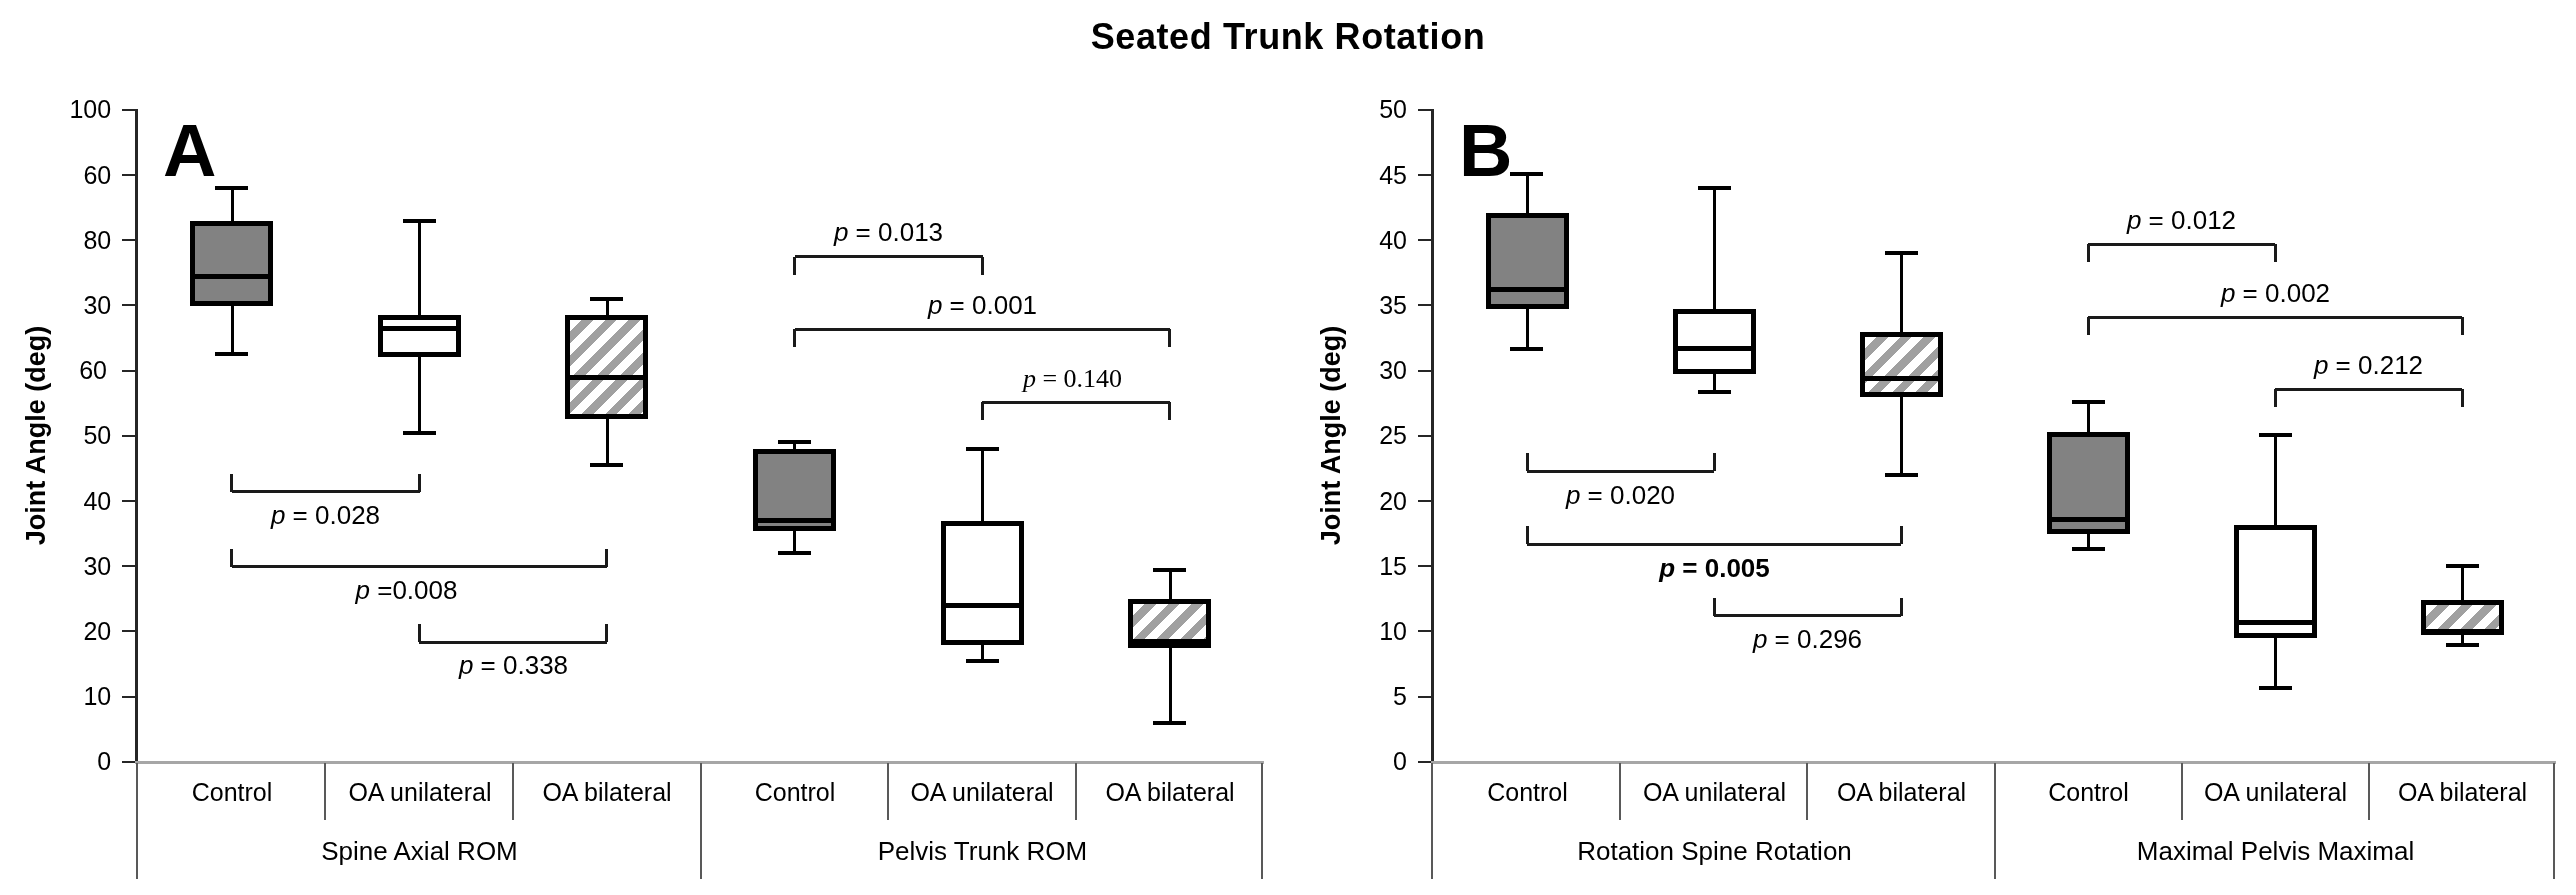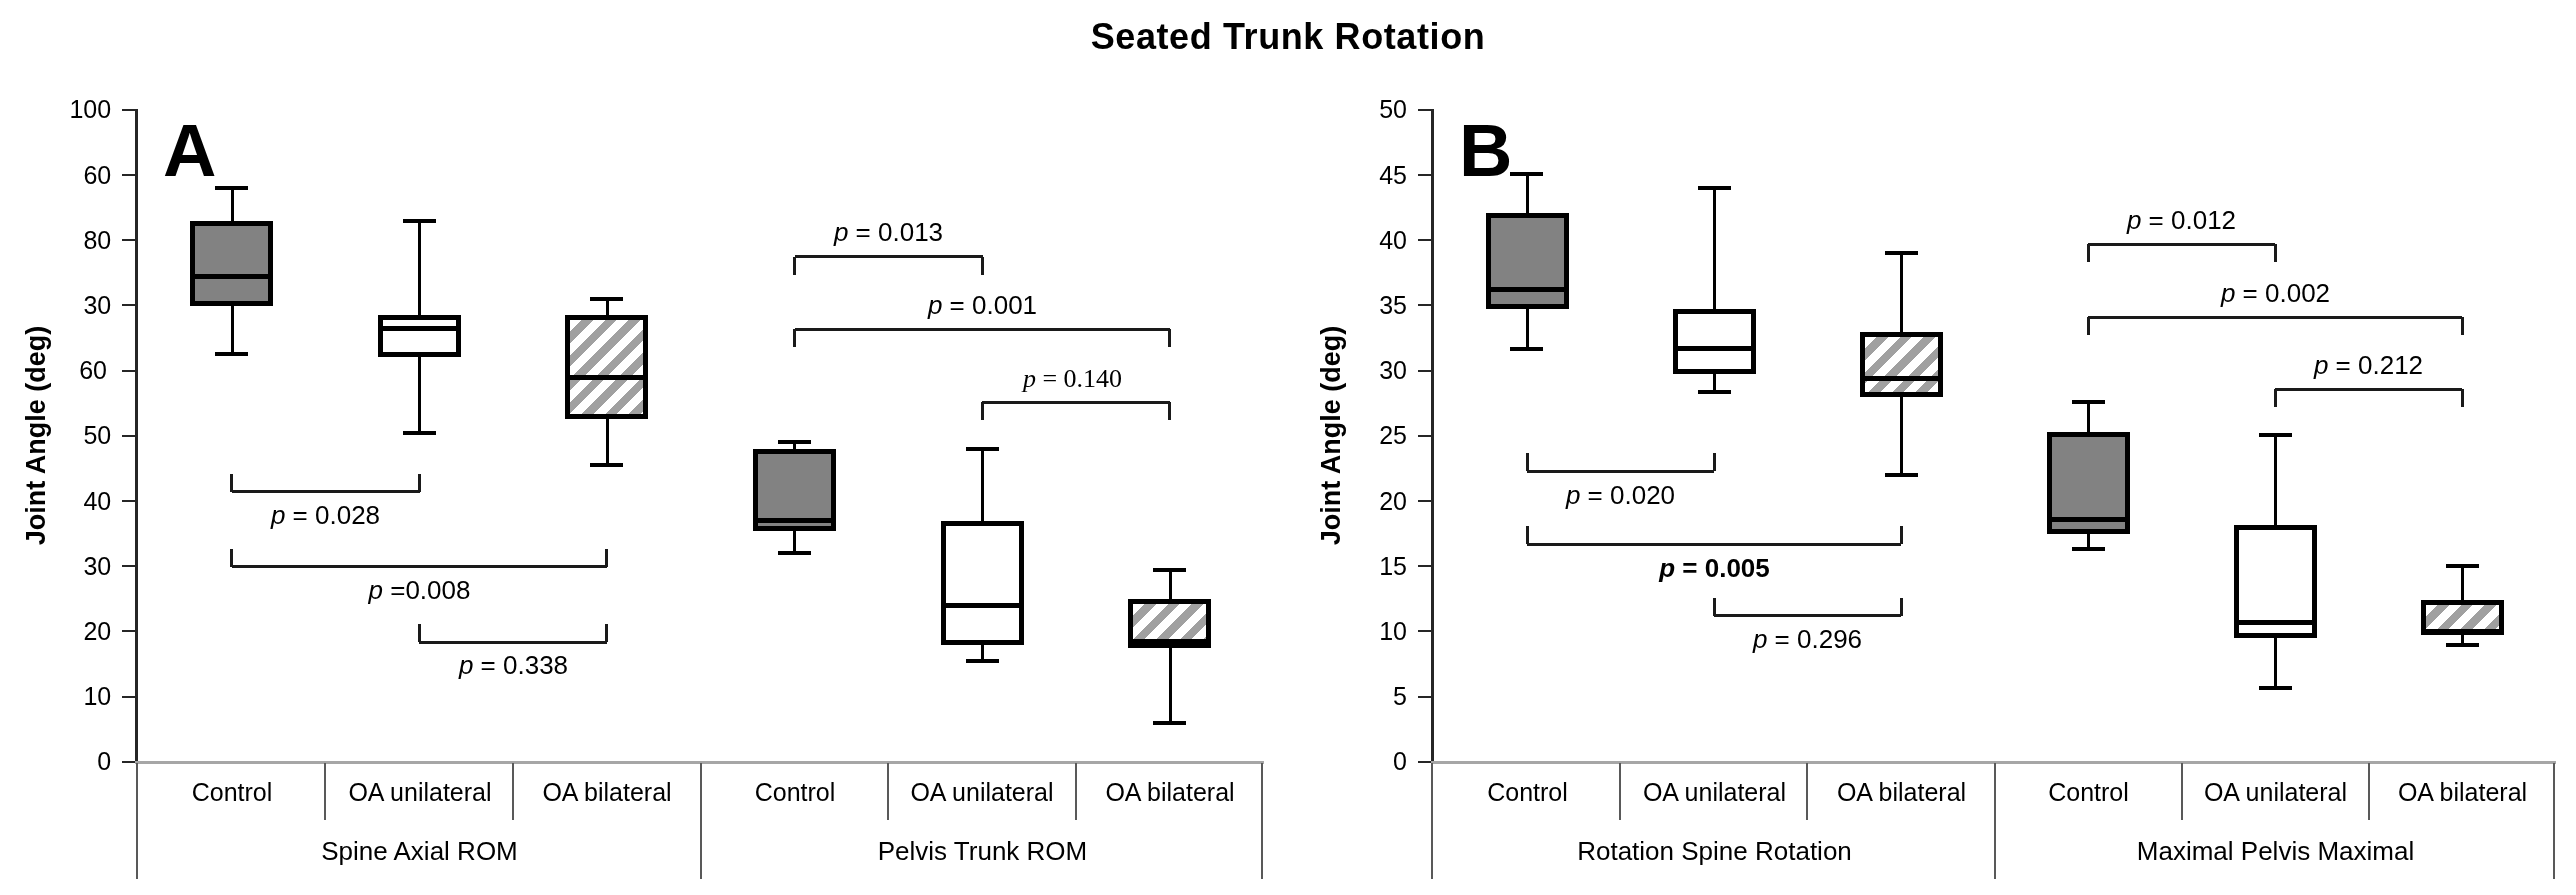--- a/index.html
+++ b/index.html
@@ -109,21 +109,21 @@
       <div class="abs" style="left: 1153px; top: 721px; width: 33px; height: 4.2px; background: rgb(0, 0, 0);"></div>
       <div class="abs box-hatch" style="left: 1128px; top: 599px; width: 83px; height: 49px; border: 5.3px solid rgb(0, 0, 0); box-sizing: border-box;"></div>
       <div class="abs" style="left: 1128px; top: 639px; width: 83px; height: 5.3px; background: rgb(0, 0, 0);"></div>
       <div class="abs" style="left: 232px; top: 490px; width: 188px; height: 3px; background: rgb(26, 26, 26);"></div>
       <div class="abs" style="left: 230px; top: 474px; width: 3px; height: 18px; background: rgb(26, 26, 26);"></div>
       <div class="abs" style="left: 418px; top: 474px; width: 3px; height: 18px; background: rgb(26, 26, 26);"></div>
       <div class="abs p-label" style="left: 147px; top: 500px; width: 357px;"><em>p</em> = 0.028</div>
       <div class="abs" style="left: 232px; top: 565px; width: 375px; height: 3px; background: rgb(26, 26, 26);"></div>
       <div class="abs" style="left: 230px; top: 549px; width: 3px; height: 18px; background: rgb(26, 26, 26);"></div>
       <div class="abs" style="left: 605px; top: 549px; width: 3px; height: 18px; background: rgb(26, 26, 26);"></div>
-      <div class="abs p-label" style="left: 241px; top: 575px; width: 357px;"><em>p</em> =0.008</div>
+      <div class="abs p-label" style="left: 228px; top: 575px; width: 357px;"><em>p</em> =0.008</div>
       <div class="abs" style="left: 419px; top: 641px; width: 188px; height: 3px; background: rgb(26, 26, 26);"></div>
       <div class="abs" style="left: 418px; top: 624px; width: 3px; height: 18px; background: rgb(26, 26, 26);"></div>
       <div class="abs" style="left: 605px; top: 624px; width: 3px; height: 18px; background: rgb(26, 26, 26);"></div>
       <div class="abs p-label" style="left: 335px; top: 650px; width: 357px;"><em>p</em> = 0.338</div>
       <div class="abs" style="left: 795px; top: 255px; width: 188px; height: 3px; background: rgb(26, 26, 26);"></div>
       <div class="abs" style="left: 793px; top: 257px; width: 3px; height: 18px; background: rgb(26, 26, 26);"></div>
       <div class="abs" style="left: 981px; top: 257px; width: 3px; height: 18px; background: rgb(26, 26, 26);"></div>
       <div class="abs p-label" style="left: 710px; top: 217px; width: 357px;"><em>p</em> = 0.013</div>
       <div class="abs" style="left: 795px; top: 328px; width: 375px; height: 3px; background: rgb(26, 26, 26);"></div>
       <div class="abs" style="left: 793px; top: 329px; width: 3px; height: 18px; background: rgb(26, 26, 26);"></div>

